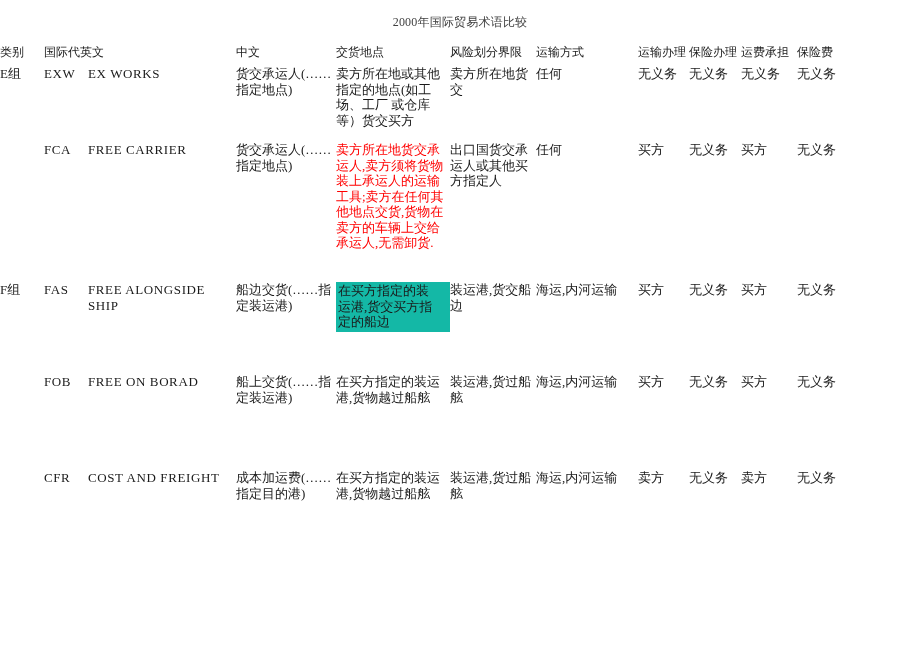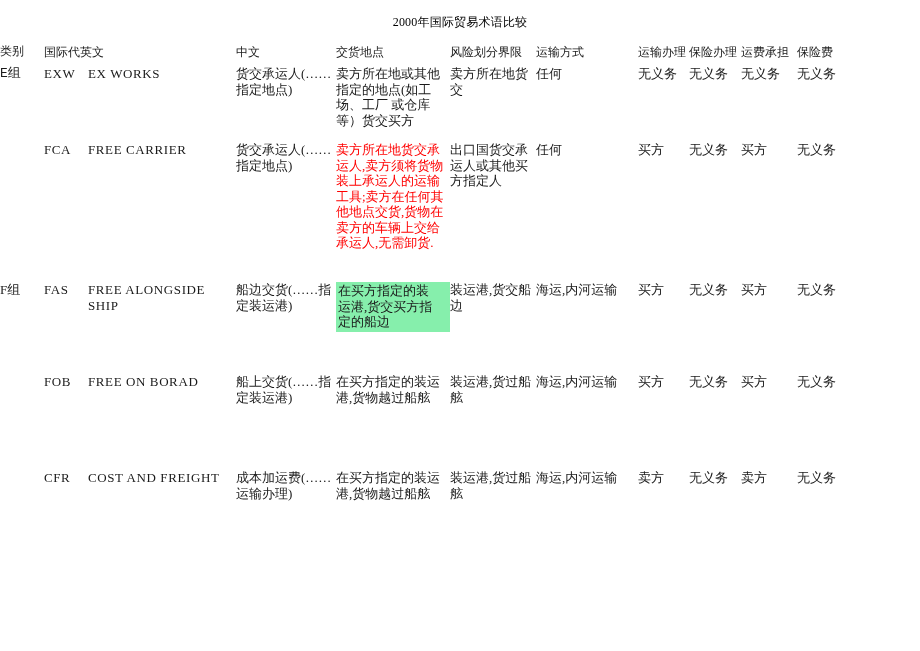--- a/index.html
+++ b/index.html
@@ -25,21 +25,21 @@
 
   .doc-title {
     position: absolute;
     left: 0;
     top: 14px;
     width: 920px;
     text-align: center;
     font-size: 12px;
     line-height: 16px;
     letter-spacing: 0.2px;
-    color: #000000;
+    color: #404040;
   }
 
   table.grid {
     position: absolute;
     left: 0;
     top: 38px;
     width: 920px;
     border-collapse: collapse;
     table-layout: fixed;
   }
@@ -87,39 +87,39 @@
   }
   .en {
     font-family: Liberation Serif, serif;
     font-size: 11.5px;
     line-height: 15.5px;
     letter-spacing: 0.6px;
   }
 
   .hl-red { color: #ff0000; }
   .hl-yellow {
-    background: #86efac;
+    background: #14b8a6;
     display: inline-block;
     padding: 1px 13px 2px 2px;
   }
 
   
   .mid { vertical-align: middle; }
 
   
   .group-label {
     font-size: 11.5px;
     line-height: 15.5px;
     white-space: nowrap;
   }
 
   .pad-left-2 { padding-left: 2px; margin-left: 36px; }
   .pad-left-8 { padding-left: 8px; }
   .pad-left-20 { padding-left: 20px; }
-  .pad-left-22 { padding-left: 22px; font-family: Liberation Mono, monospace; }
+  .pad-left-22 { padding-left: 22px; }
   .pad-left-28 { padding-left: 28px; }
 
   .nowrap { white-space: nowrap; }
 
   
   .r-exw { height: 76px; }
   .r-fca { height: 140px; }
   .r-fas { height: 92px; }
   .r-fob { height: 96px; }
   .r-cfr { height: 92px; }
@@ -214,21 +214,21 @@
         <td class="cell-pad mid pad-left-8 cn nowrap">买方</td>
         <td class="cell-pad mid pad-left-2 cn nowrap">无义务</td>
         <td class="cell-pad mid pad-left-2 cn nowrap">买方</td>
         <td class="cell-pad mid pad-left-2 cn nowrap">无义务</td>
       </tr>
 
       <tr class="data-row r-cfr">
         <td class="cell-pad mid group-label"></td>
         <td class="cell-pad mid pad-left-20 en nowrap">CFR</td>
         <td class="cell-pad mid pad-left-8 en nowrap">COST AND FREIGHT</td>
-        <td class="cell-pad mid pad-left-2 cn">成本加运费(……运输办理)</td>
+        <td class="cell-pad mid pad-left-2 cn">成本加运费(……指定目的港)</td>
         <td class="cell-pad mid pad-left-8 cn">在买方指定的装运港,货物越过船舷</td>
         <td class="cell-pad mid pad-left-8 cn">装运港,货过船舷</td>
         <td class="cell-pad mid pad-left-8 cn">海运,内河运输</td>
         <td class="cell-pad mid pad-left-8 cn nowrap">卖方</td>
         <td class="cell-pad mid pad-left-2 cn nowrap">无义务</td>
         <td class="cell-pad mid pad-left-2 cn nowrap">卖方</td>
         <td class="cell-pad mid pad-left-2 cn nowrap">无义务</td>
       </tr>
     </tbody>
   </table>

